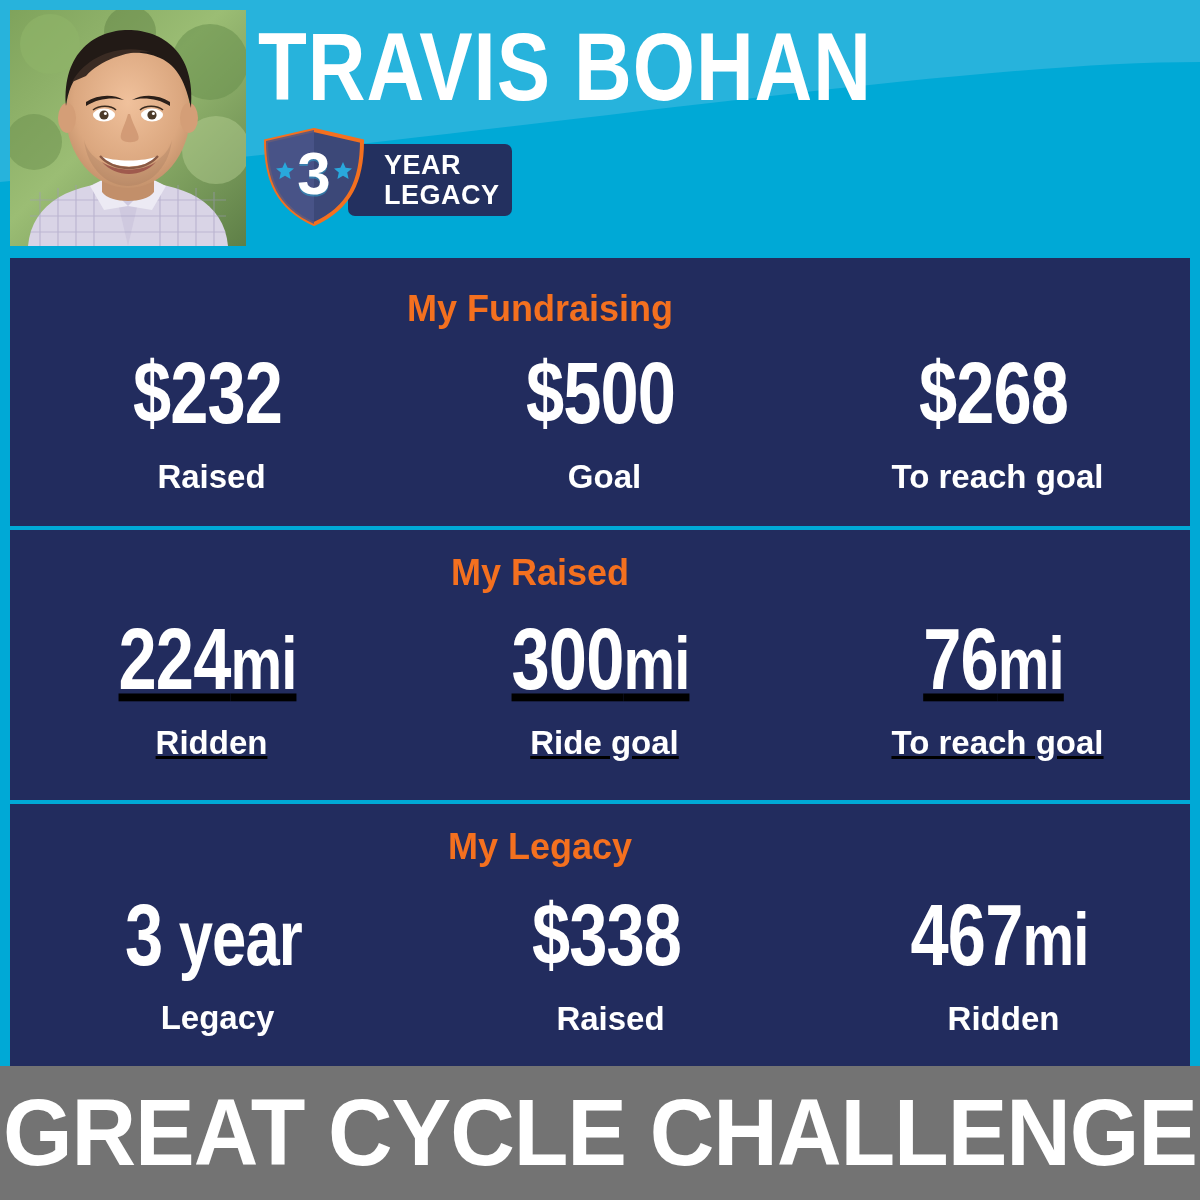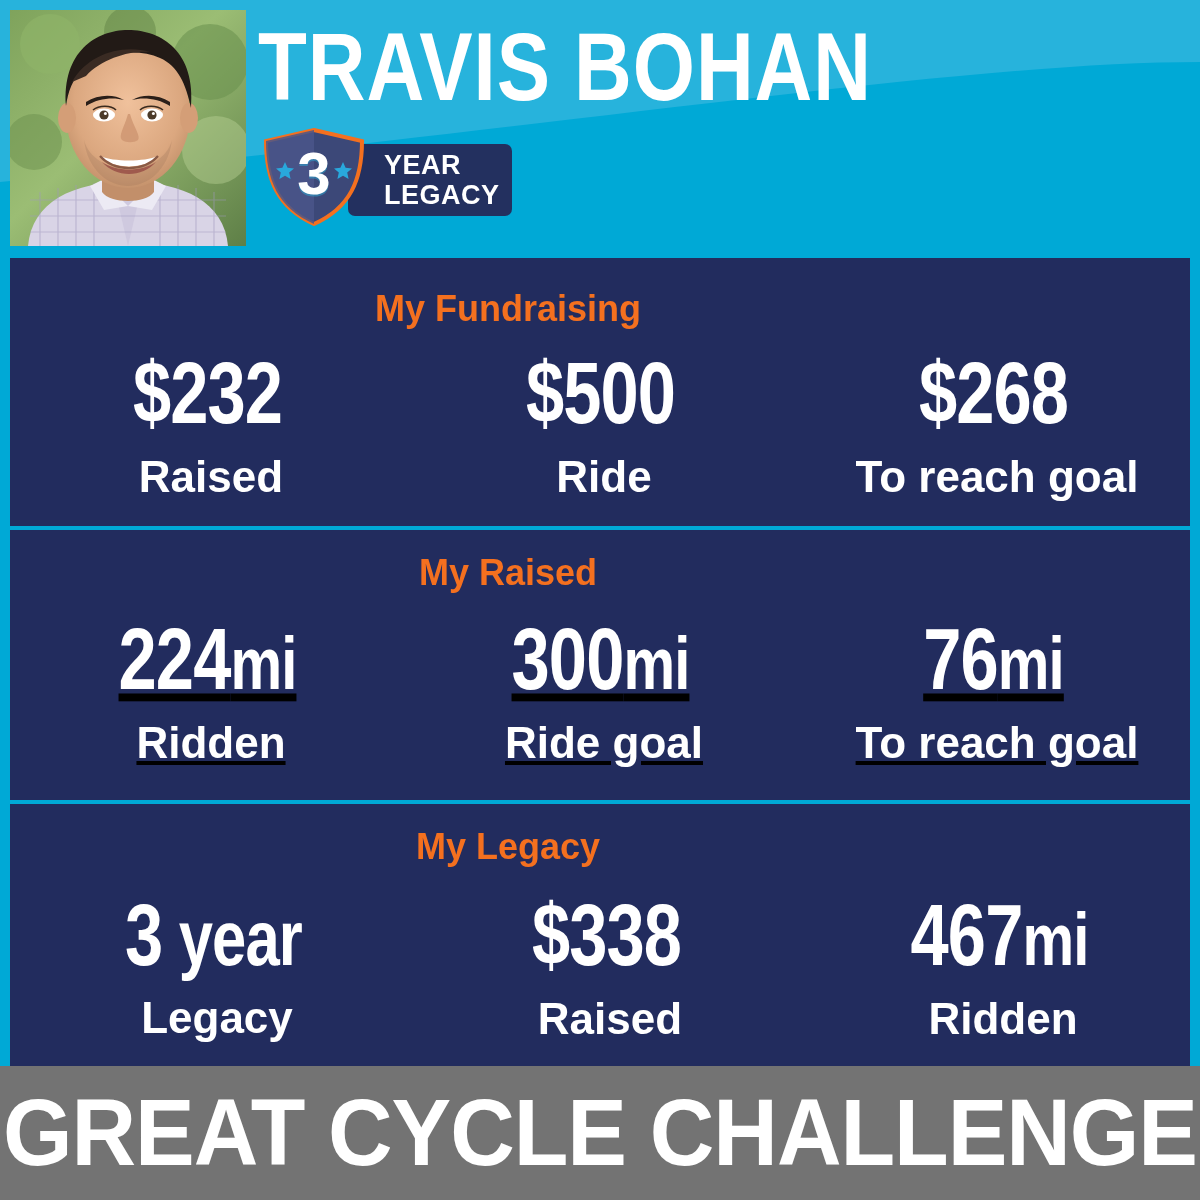--- a/index.html
+++ b/index.html
@@ -155,33 +155,34 @@
 
   .sec-title {
     position: absolute;
     left: 0;
     width: 996px;
     text-align: center;
     color: #F4701F;
     font-weight: bold;
     font-size: 36px;
     line-height: 42px;
+    padding-left: 32px;
   }
   .sec-fund .sec-title    { top: 30px; }
   .sec-riding .sec-title  { top: 22px; }
   .sec-history .sec-title { top: 22px; }
 
   .stats-row {
     position: absolute;
     left: 0;
     width: 1180px;
     display: flex;
     flex-direction: row;
     align-items: flex-start;
-    justify-content: center;
+    justify-content: flex-end;
   }
   .sec-fund .stats-row    { top: 92px; }
   .sec-riding .stats-row  { top: 86px; text-decoration: underline; }
   .sec-history .stats-row { top: 88px; margin-left: 6px; }
 
   .stat {
     width: 393px;
     text-align: center;
   }
 
@@ -201,21 +202,21 @@
     letter-spacing: -1px;
   }
   .stat-value .word {
     font-size: 70px;
   }
 
   .stat-label {
     margin-top: 18px;
     color: #FFFFFF;
     font-weight: bold;
-    font-size: 44px;
+    font-size: 33px;
     line-height: 38px;
     white-space: nowrap;
     padding-left: 8px;
   }
 
   
   .footer {
     position: absolute;
     left: 0;
     top: 1066px;
@@ -360,21 +361,21 @@
         <div class="stat">
           <div class="stat-value">
             <span>$232</span><span class="unit"></span>
           </div>
           <div class="stat-label">Raised</div>
         </div>
         <div class="stat">
           <div class="stat-value">
             <span>$500</span><span class="unit"></span>
           </div>
-          <div class="stat-label">Ride</div>
+          <div class="stat-label">Goal</div>
         </div>
         <div class="stat">
           <div class="stat-value">
             <span>$268</span><span class="unit"></span>
           </div>
           <div class="stat-label">To reach goal</div>
         </div>
       </div>
     </div>
 

